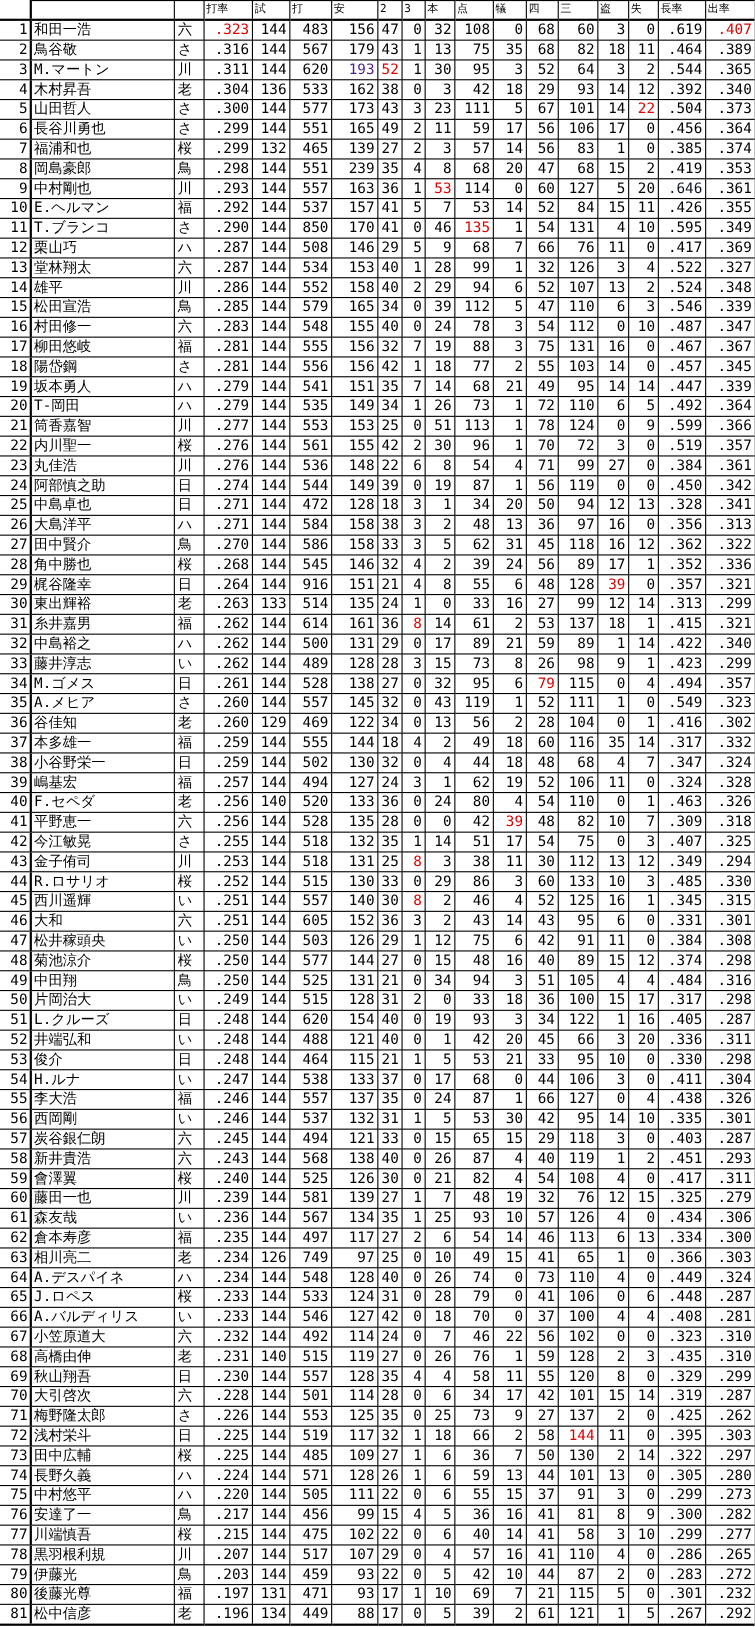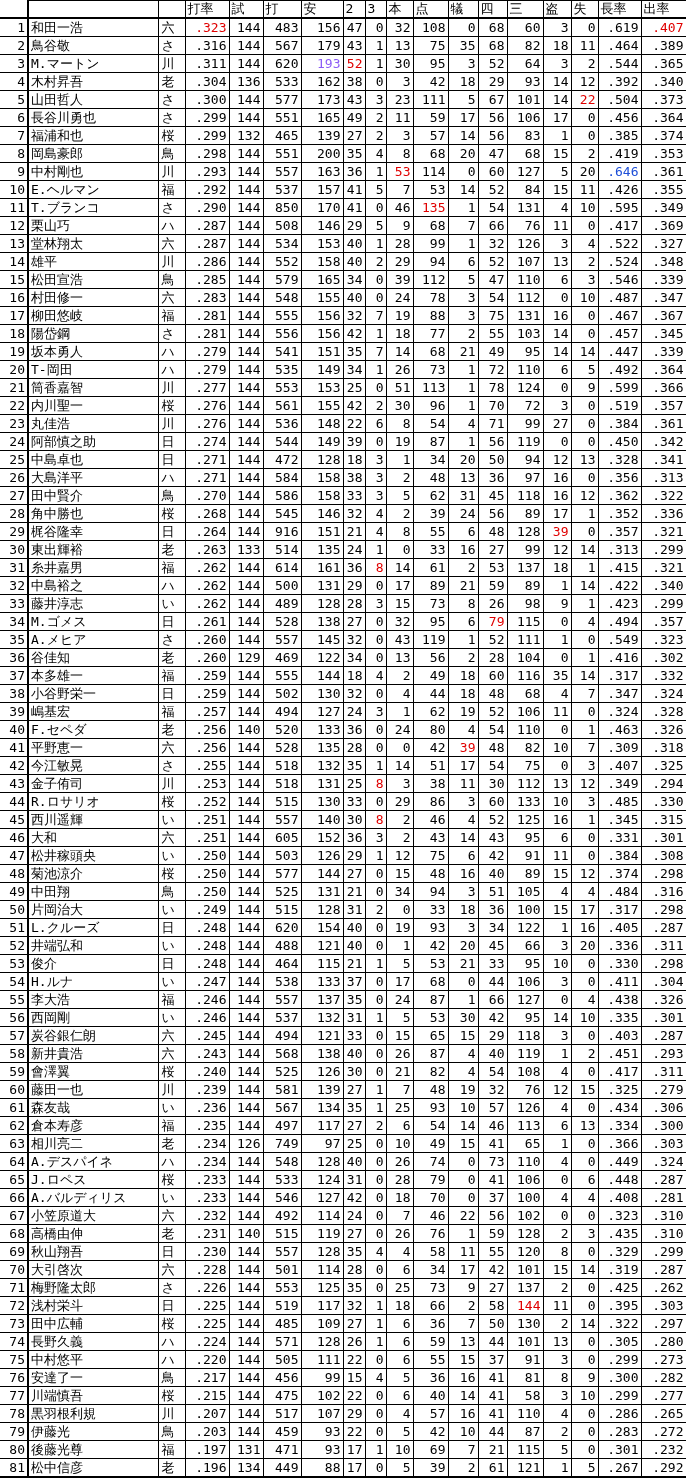--- a/index.html
+++ b/index.html
@@ -1,19 +1,19 @@
 <!DOCTYPE html>
 <html><head>
 <meta charset="utf-8">
 <style>
   html,body{margin:0;padding:0;background:#fff;}
   body{width:686px;height:1479px;overflow:hidden;font-family:"DejaVu Sans Mono","Liberation Mono",monospace;}
   table{border-collapse:collapse;table-layout:fixed;width:686px;font-size:13px;}
   td{border:1px solid #000;height:17px;padding:0 2px 0 0;white-space:nowrap;overflow:hidden;line-height:17px;text-align:right;color:#000;}
-  th{border:1px solid #000;border-bottom:2px solid #000;height:16px;padding:0 0 0 2px;font-weight:normal;text-align:left;font-size:13px;line-height:16px;}
+  th{border:1px solid #000;border-bottom:2px solid #000;height:16px;padding:0 0 0 2px;font-weight:normal;text-align:left;font-size:10px;line-height:16px;}
   td.idx{border-left:none;}
   th.idx{border-left:none;border-top:none;}
   td.name{text-align:left;padding-left:2px;border-left:2px solid #000;}
   th.name{border-left:2px solid #000;}
   td.team{text-align:left;padding-left:3px;}
   .red{color:#e00000;}
   tr.last td{border-bottom:2px solid #000;}
 </style>
 </head>
 <body>
@@ -102,21 +102,21 @@
         <td>.464</td>
         <td>.389</td>
       </tr>
       <tr>
         <td class="idx">3</td>
         <td class="name">M.マートン</td>
         <td class="team">川</td>
         <td>.311</td>
         <td>144</td>
         <td>620</td>
-        <td class="red" style="color: #8b5cf6;">193</td>
+        <td class="red" style="color: #4c1d95;">193</td>
         <td class="red" style="color: rgb(224, 0, 0);">52</td>
         <td>1</td>
         <td>30</td>
         <td>95</td>
         <td>3</td>
         <td>52</td>
         <td>64</td>
         <td>3</td>
         <td>2</td>
         <td>.544</td>
@@ -202,21 +202,21 @@
         <td>.385</td>
         <td>.374</td>
       </tr>
       <tr>
         <td class="idx">8</td>
         <td class="name">岡島豪郎</td>
         <td class="team">鳥</td>
         <td>.298</td>
         <td>144</td>
         <td>551</td>
-        <td>200</td>
+        <td>239</td>
         <td>35</td>
         <td>4</td>
         <td>8</td>
         <td>68</td>
         <td>20</td>
         <td>47</td>
         <td>68</td>
         <td>15</td>
         <td>2</td>
         <td>.419</td>
@@ -232,21 +232,21 @@
         <td>163</td>
         <td>36</td>
         <td>1</td>
         <td class="red" style="color: rgb(224, 0, 0);">53</td>
         <td>114</td>
         <td>0</td>
         <td>60</td>
         <td>127</td>
         <td>5</td>
         <td>20</td>
-        <td class="red" style="color: #1d4ed8;">.646</td>
+        <td class="red" style="color: #0f172a;">.646</td>
         <td>.361</td>
       </tr>
       <tr>
         <td class="idx">10</td>
         <td class="name">E.ヘルマン</td>
         <td class="team">福</td>
         <td>.292</td>
         <td>144</td>
         <td>537</td>
         <td>157</td>

